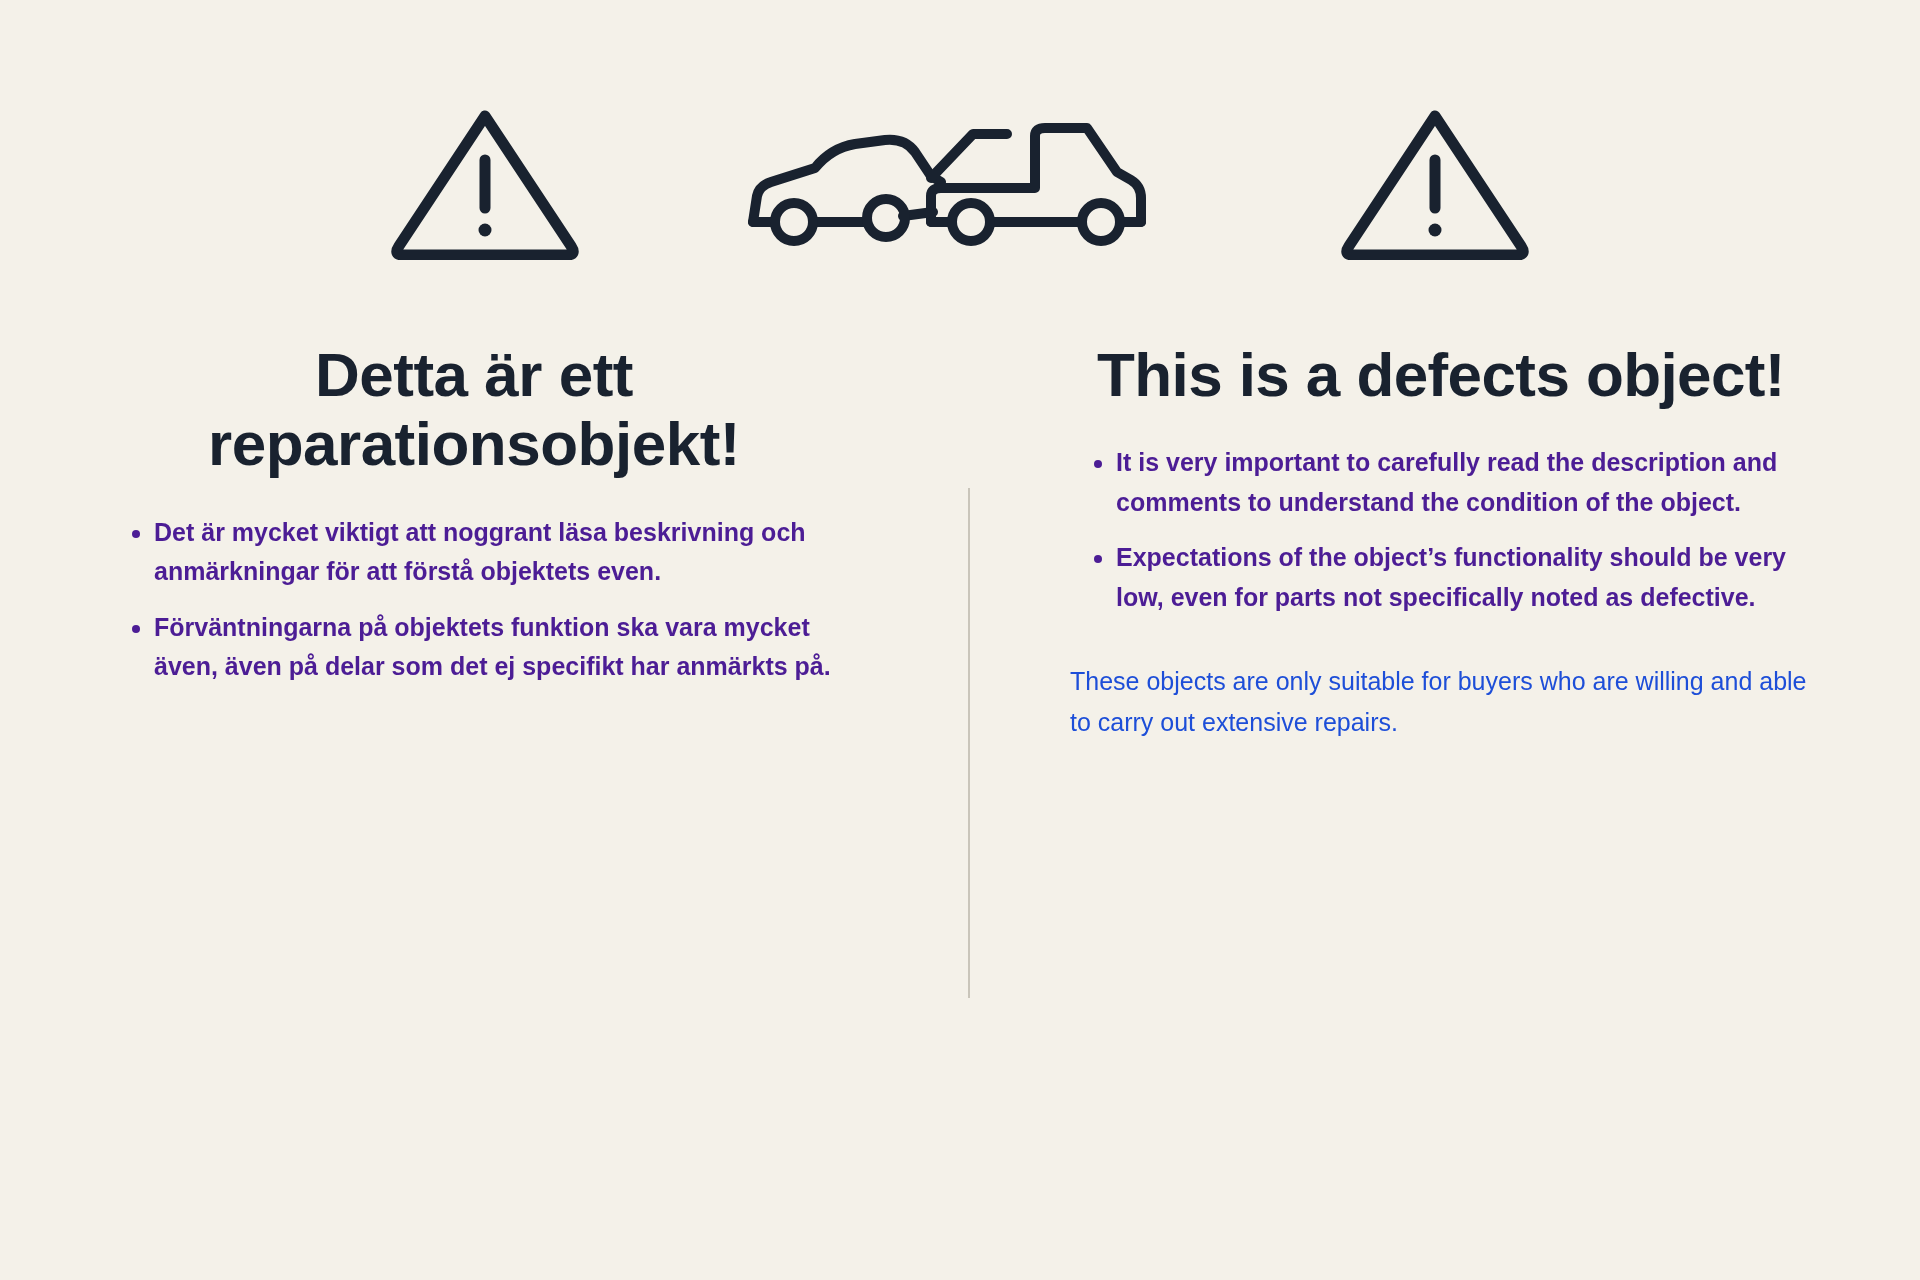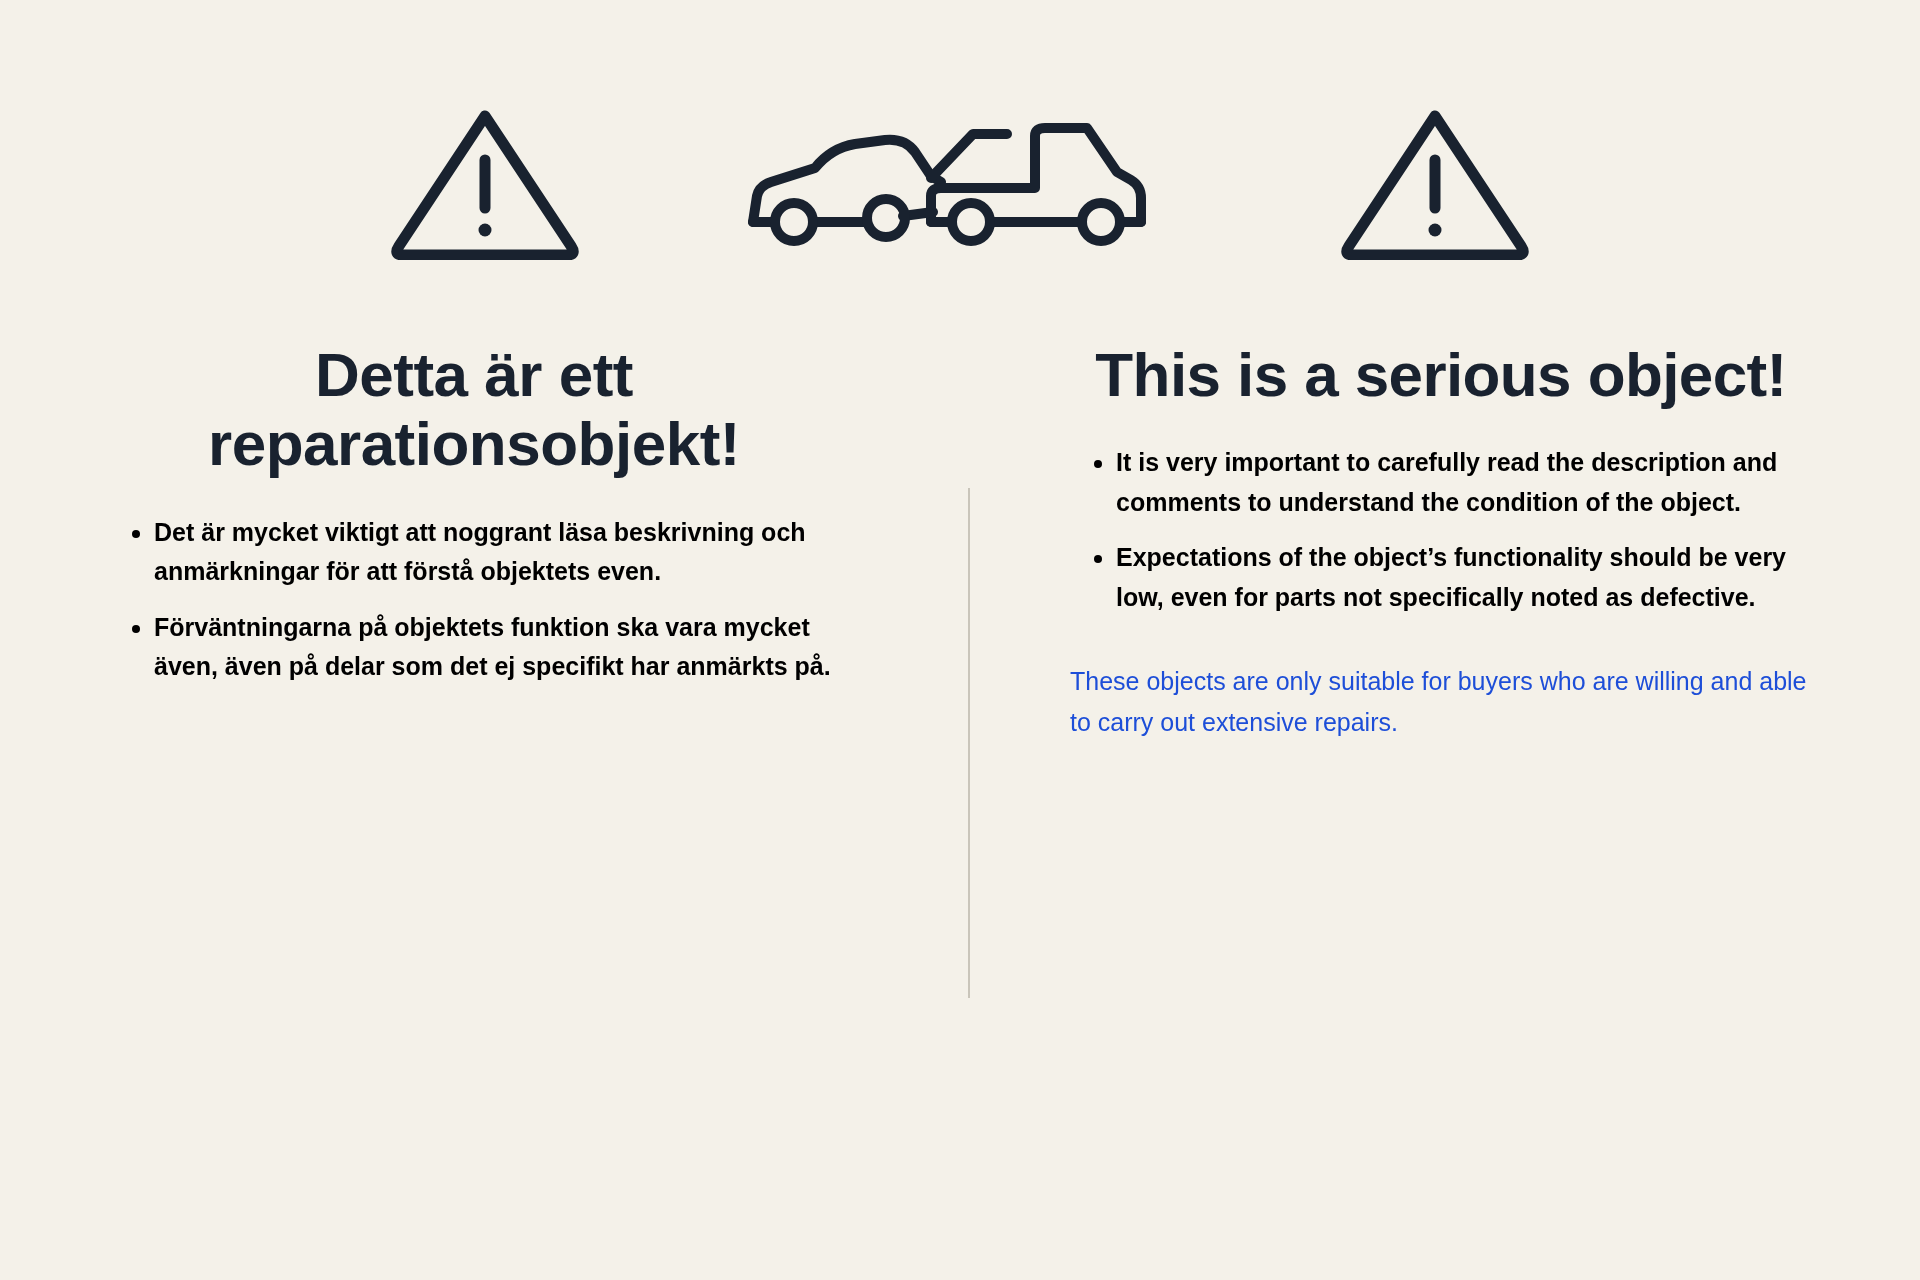--- a/index.html
+++ b/index.html
@@ -89,21 +89,21 @@
     text-decoration: underline;
     text-underline-offset: 4px;
   }
 
   ul.points {
     margin: 34px 0 0 0;
     padding-left: 46px;
     font-size: 25px;
     line-height: 1.58;
     font-weight: 700;
-    color: #000000;
+    color: #4c1d95;
   }
   ul.points li {
     margin-bottom: 16px;
   }
   ul.points li:last-child {
     margin-bottom: 0;
   }
 
   .outro {
     margin: 44px 0 0 0;
@@ -172,21 +172,21 @@
 
 
       <ul class="points">
         <li>Det är mycket viktigt att noggrant läsa beskrivning och anmärkningar för att förstå objektets even.</li>
         <li>Förväntningarna på objektets funktion ska vara mycket även, även på delar som det ej specifikt har anmärkts på.</li>
       </ul>
 
     </div>
 
     <div class="col col-right">
-      <h1>This is a serious object!</h1>
+      <h1>This is a defects object!</h1>
 
 
       <ul class="points">
         <li>It is very important to carefully read the description and comments to understand the condition of the object.</li>
         <li>Expectations of the object’s functionality should be very low, even for parts not specifically noted as defective.</li>
       </ul>
 
       <p class="outro">These objects are only suitable for buyers who are willing and able to carry out extensive repairs.</p>
     </div>
 

